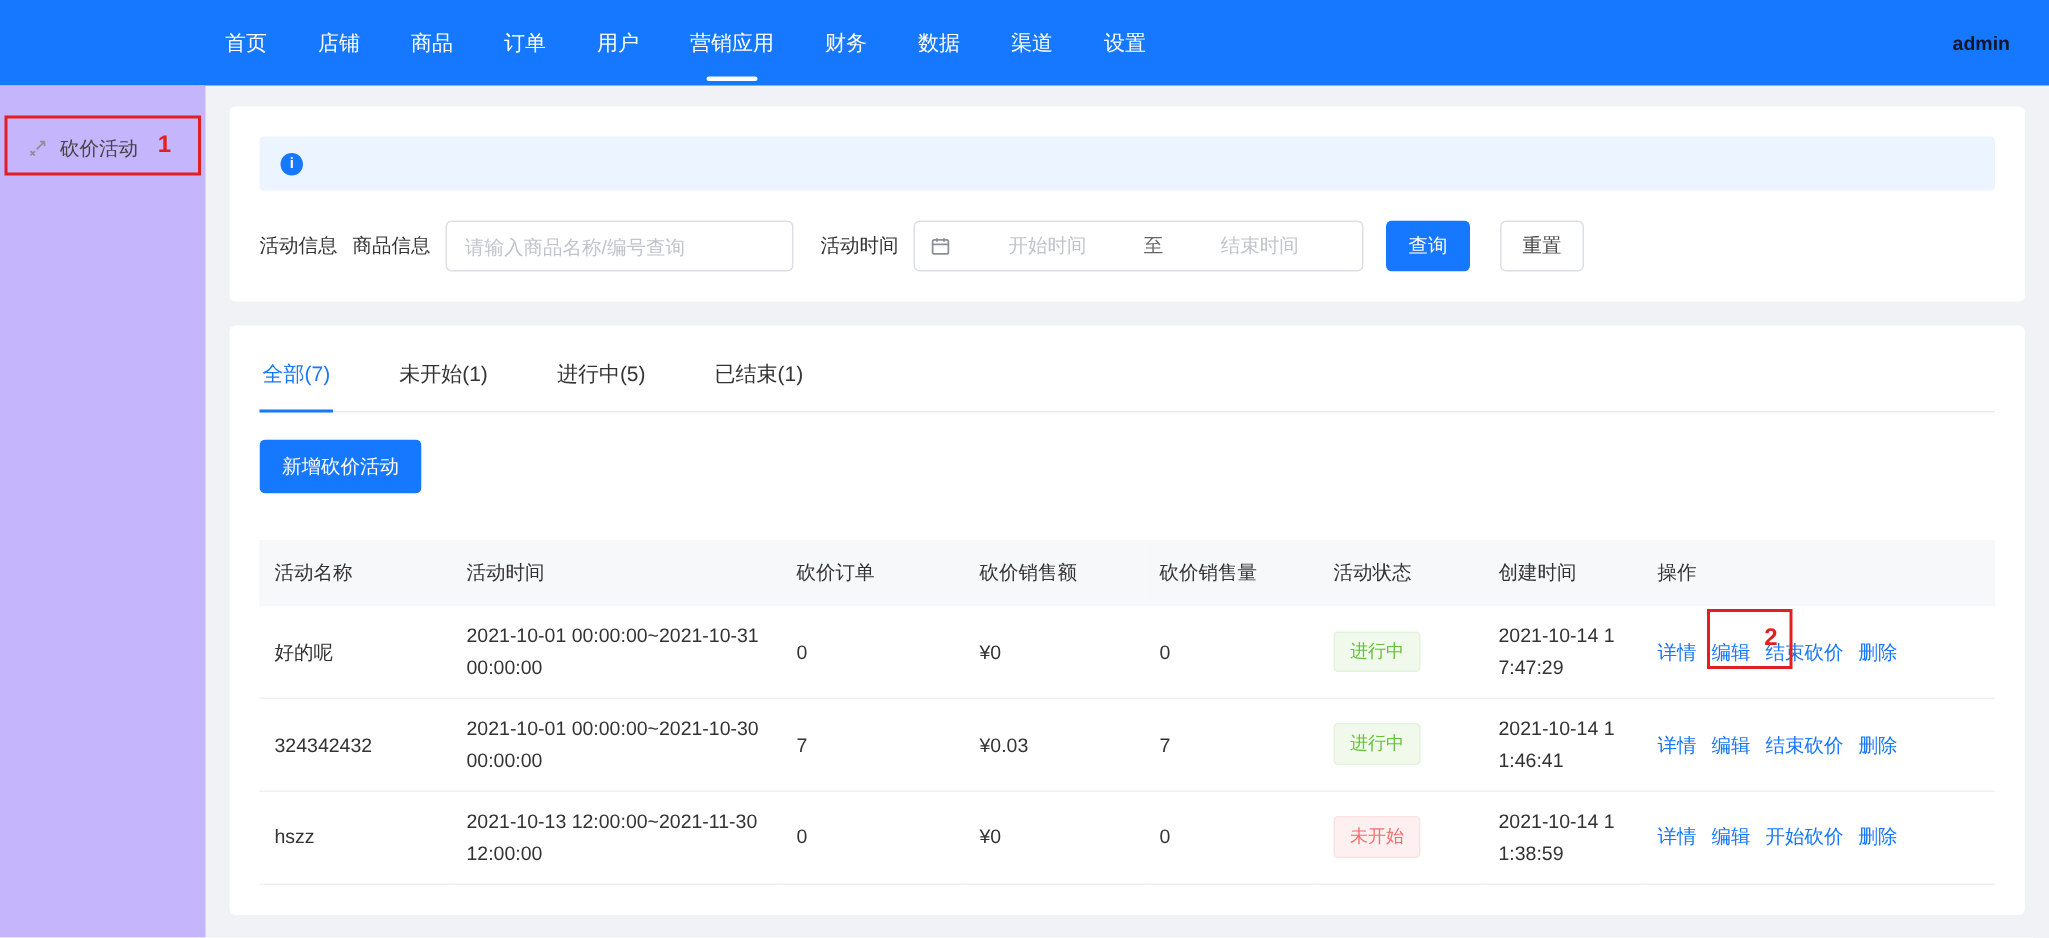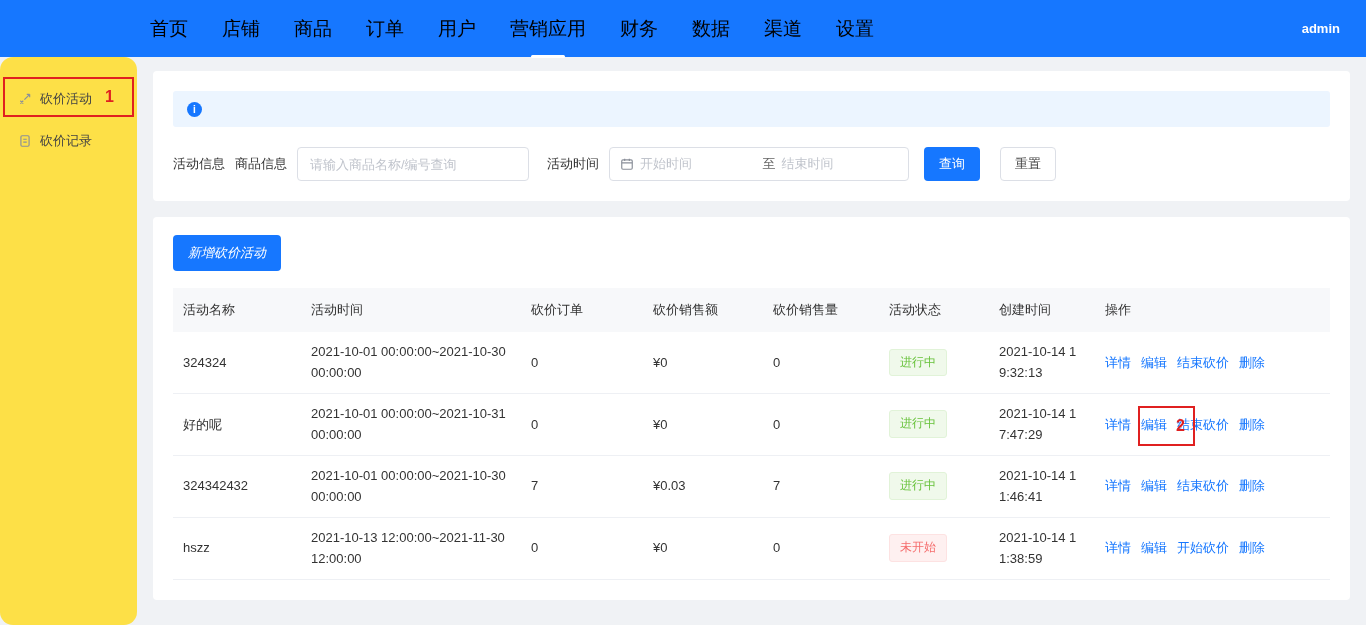--- a/index.html
+++ b/index.html
@@ -4,57 +4,57 @@
 <style>
   * { box-sizing: border-box; margin: 0; padding: 0; }
   html,body { width:1366px; height:625px; overflow:hidden; }
   body {
     font-family: "Liberation Sans", "DejaVu Sans", sans-serif;
     background:#f0f2f5; position:relative; font-size:13px; color:#333;
   }
   
   .topnav { height:57px; background:#1677ff; display:flex; align-items:center; }
   .nav-items { display:flex; gap:34px; margin-left:150px; }
-  .nav-item { color:#000000; font-size:19px; cursor:pointer; position:relative; padding:6px 0; white-space:nowrap; }
+  .nav-item { color:#ffffff; font-size:14px; cursor:pointer; position:relative; padding:6px 0; white-space:nowrap; }
   .nav-item.active::after { content:""; position:absolute; bottom:-10px; left:50%; transform:translateX(-50%);
     width:34px; height:3px; background:#fff; border-radius:2px; }
-  .nav-user { margin-left:auto; margin-right:26px; color:#ffffff; font-size:13px; font-weight:bold; cursor:pointer; }
+  .nav-user { margin-left:auto; margin-right:26px; color:#0f172a; font-size:13px; font-weight:bold; cursor:pointer; }
   
   .layout { display:flex; height:568px; }
-  .sidebar { width:137px; background:#fde047; padding-top:21px; flex-shrink:0;border-radius:13px; }
+  .sidebar { width:137px; background:#c4b5fd; padding-top:21px; flex-shrink:0; }
   .side-item { height:42px; display:flex; align-items:center; gap:8px; padding:0 18px; font-size:13px; color:#444; cursor:pointer; }
   .side-item svg { flex-shrink:0; }
   .main { flex:1; padding:14px 16px; overflow:hidden; }
   .card { background:#fff; border-radius:4px; }
   
   .filter-card { padding:20px; }
   .tipbar { height:36px; background:#ecf5ff; border-radius:3px; display:flex; align-items:center; gap:9px; padding:0 14px;
     color:#1677ff; font-size:13px; margin-bottom:20px; }
   .info-icon { width:15px; height:15px; border-radius:50%; background:#1677ff; color:#fff; font-size:10px; line-height:15px;
     text-align:center; font-weight:bold; flex-shrink:0; }
   .filter-row { display:flex; align-items:center; }
   .f-label { margin-right:10px; white-space:nowrap; color:#333; }
   .f-input { height:34px; width:232px; border:1px solid #dcdfe6; border-radius:4px; padding:0 12px; font-size:13px;
     color:#333; outline:none; font-family:inherit; margin-right:18px; }
   .f-input::placeholder { color:#c0c4cc; }
   .date-range { height:34px; width:300px; border:1px solid #dcdfe6; border-radius:4px; display:flex; align-items:center;
     padding:0 10px; gap:6px; color:#c0c4cc; cursor:pointer; }
-  .date-range .ph { flex:1; }
+  .date-range .ph { flex:1; text-align:center; }
   .date-range .to { color:#666; }
   .btn { height:34px; border-radius:4px; font-size:13px; padding:0 14px; cursor:pointer; border:1px solid transparent; font-family:inherit; }
   .btn-primary { background:#1677ff; color:#fff; }
   .btn-plain { background:#fff; color:#444; border-color:#dcdfe6; }
   .search-btn { margin-left:15px; }
   .reset-btn { margin-left:20px; }
   
   .table-card { margin-top:16px; padding:0 20px 20px; }
   .tabs { display:flex; gap:42px; padding-top:18px; border-bottom:1px solid #e8eaef; }
   .tab { font-size:14px; color:#333; padding:6px 2px 14px; cursor:pointer; }
   .tab.active { color:#1677ff; border-bottom:2px solid #1677ff; margin-bottom:-1px; }
-  .add-btn { margin:18px 0 17px; height:36px;font-style:italic; }
+  .add-btn { margin:18px 0 31px; height:36px; }
   table { width:100%; border-collapse:collapse; table-layout:fixed; }
   th { background:#f7f8fa; font-weight:normal; text-align:left; padding:13px 10px; font-size:13px; color:#333; }
   td { padding:9px 10px; font-size:13px; color:#333; border-bottom:1px solid #eef0f4; word-break:break-all; line-height:1.65; vertical-align:middle; }
   .badge { display:inline-block; font-size:12px; padding:3px 10px; border-radius:3px; border:1px solid transparent; }
   .badge:empty { display:none; }
   .badge.running { color:#67c23a; background:#f0f9eb; border-color:#e1f3d8; }
   .badge.pending { color:#f56c6c; background:#fef0f0; border-color:#fde2e2; }
   .op-link { color:#1677ff; text-decoration:none; margin-right:10px; white-space:nowrap; cursor:pointer; }
   .op-link:empty { margin:0; }
   
@@ -86,27 +86,20 @@
 </div>
 
 <div class="layout">
 
   <div class="sidebar">
     <div class="side-item">
       <svg width="14" height="14" viewBox="0 0 24 24" class="icon-gray">
         <path d="M20 4l-9 9M20 4h-5M20 4v5M4 15l5 5M4 20l5-5"></path>
       </svg>
       <span>砍价活动</span>
-    </div>
-    <div class="side-item">
-      <svg width="14" height="14" viewBox="0 0 24 24" class="icon-gray">
-        <rect x="5" y="3" width="14" height="18" rx="2"></rect>
-          <path d="M9 9h6M9 14h6"></path>
-      </svg>
-      <span>砍价记录</span>
     </div>
   </div>
 
   <div class="main">
 
     <div class="card filter-card">
       <div class="tipbar">
         <span class="info-icon">i</span>
       </div>
       <div class="filter-row">
@@ -122,20 +115,26 @@
           <span class="ph">开始时间</span>
           <span class="to">至</span>
           <span class="ph">结束时间</span>
         </div>
         <button class="btn btn-primary search-btn">查询</button>
         <button class="btn btn-plain reset-btn">重置</button>
       </div>
     </div>
 
     <div class="card table-card">
+      <div class="tabs">
+        <div class="tab active">全部(7)</div>
+        <div class="tab">未开始(1)</div>
+        <div class="tab">进行中(5)</div>
+        <div class="tab">已结束(1)</div>
+      </div>
       <button class="btn btn-primary add-btn">新增砍价活动</button>
 
       <table>
         <colgroup>
           <col style="width:128px">
             <col style="width:220px">
             <col style="width:122px">
             <col style="width:120px">
           <col style="width:116px">
             <col style="width:110px">
@@ -149,32 +148,20 @@
             <th>砍价订单</th>
             <th>砍价销售额</th>
             <th>砍价销售量</th>
             <th>活动状态</th>
             <th>创建时间</th>
             <th>操作</th>
           </tr>
         </thead>
         <tbody>
           <tr>
-            <td>324324</td>
-            <td>2021-10-01 00:00:00~2021-10-30 00:00:00</td>
-            <td>0</td>
-            <td>¥0</td>
-            <td>0</td>
-            <td><span class="badge running">进行中</span></td>
-            <td>2021-10-14 19:32:13</td>
-            <td>
-              <a class="op-link">详情</a><a class="op-link">编辑</a><a class="op-link">结束砍价</a><a class="op-link">删除</a>
-            </td>
-          </tr>
-          <tr>
             <td>好的呢</td>
             <td>2021-10-01 00:00:00~2021-10-31 00:00:00</td>
             <td>0</td>
             <td>¥0</td>
             <td>0</td>
             <td><span class="badge running">进行中</span></td>
             <td>2021-10-14 17:47:29</td>
             <td>
               <a class="op-link">详情</a><a class="op-link">编辑</a><a class="op-link">结束砍价</a><a class="op-link">删除</a>
             </td>

